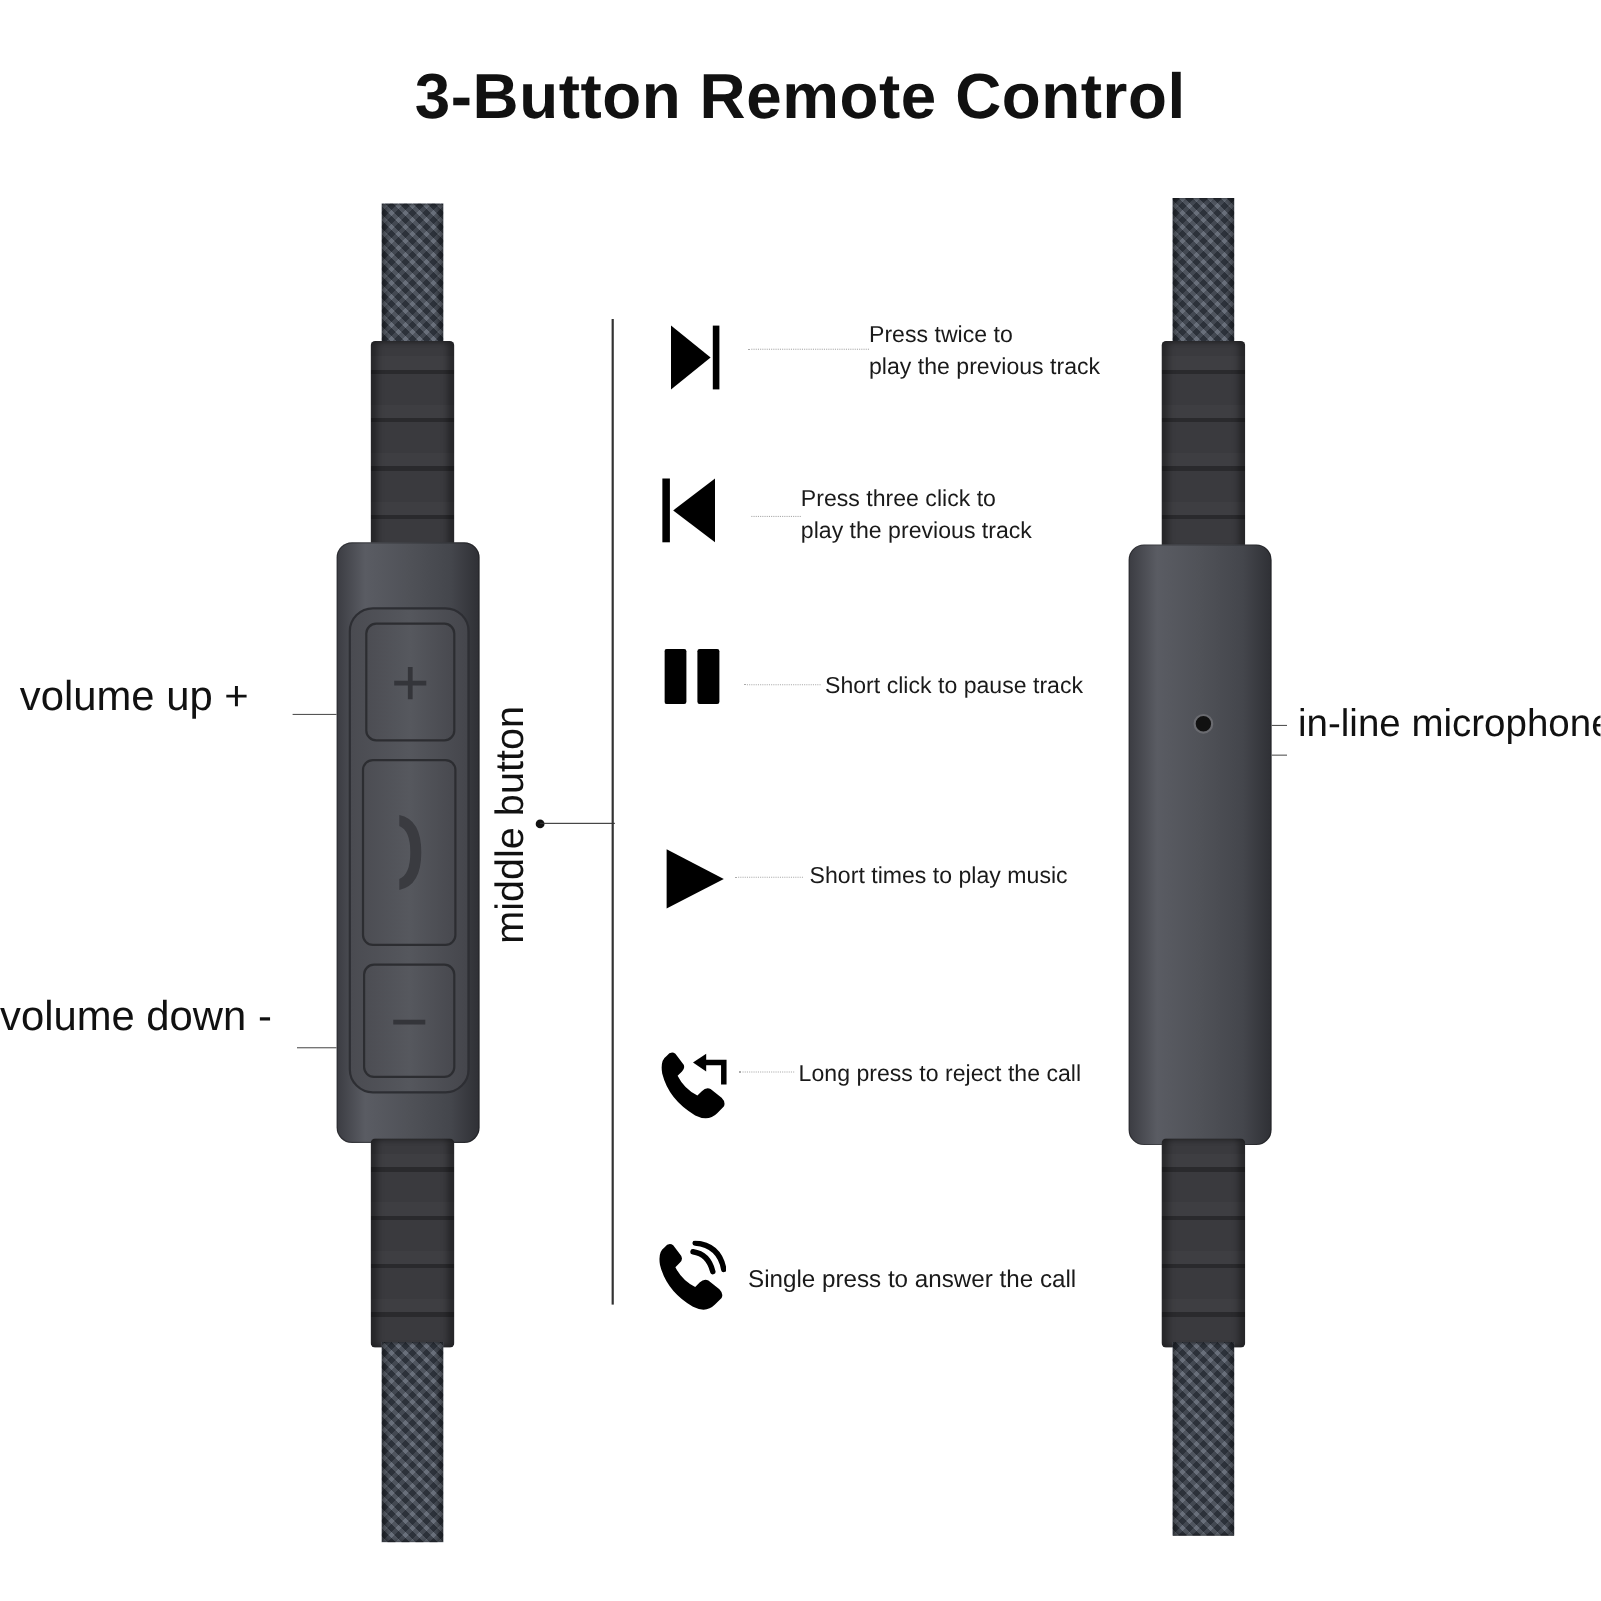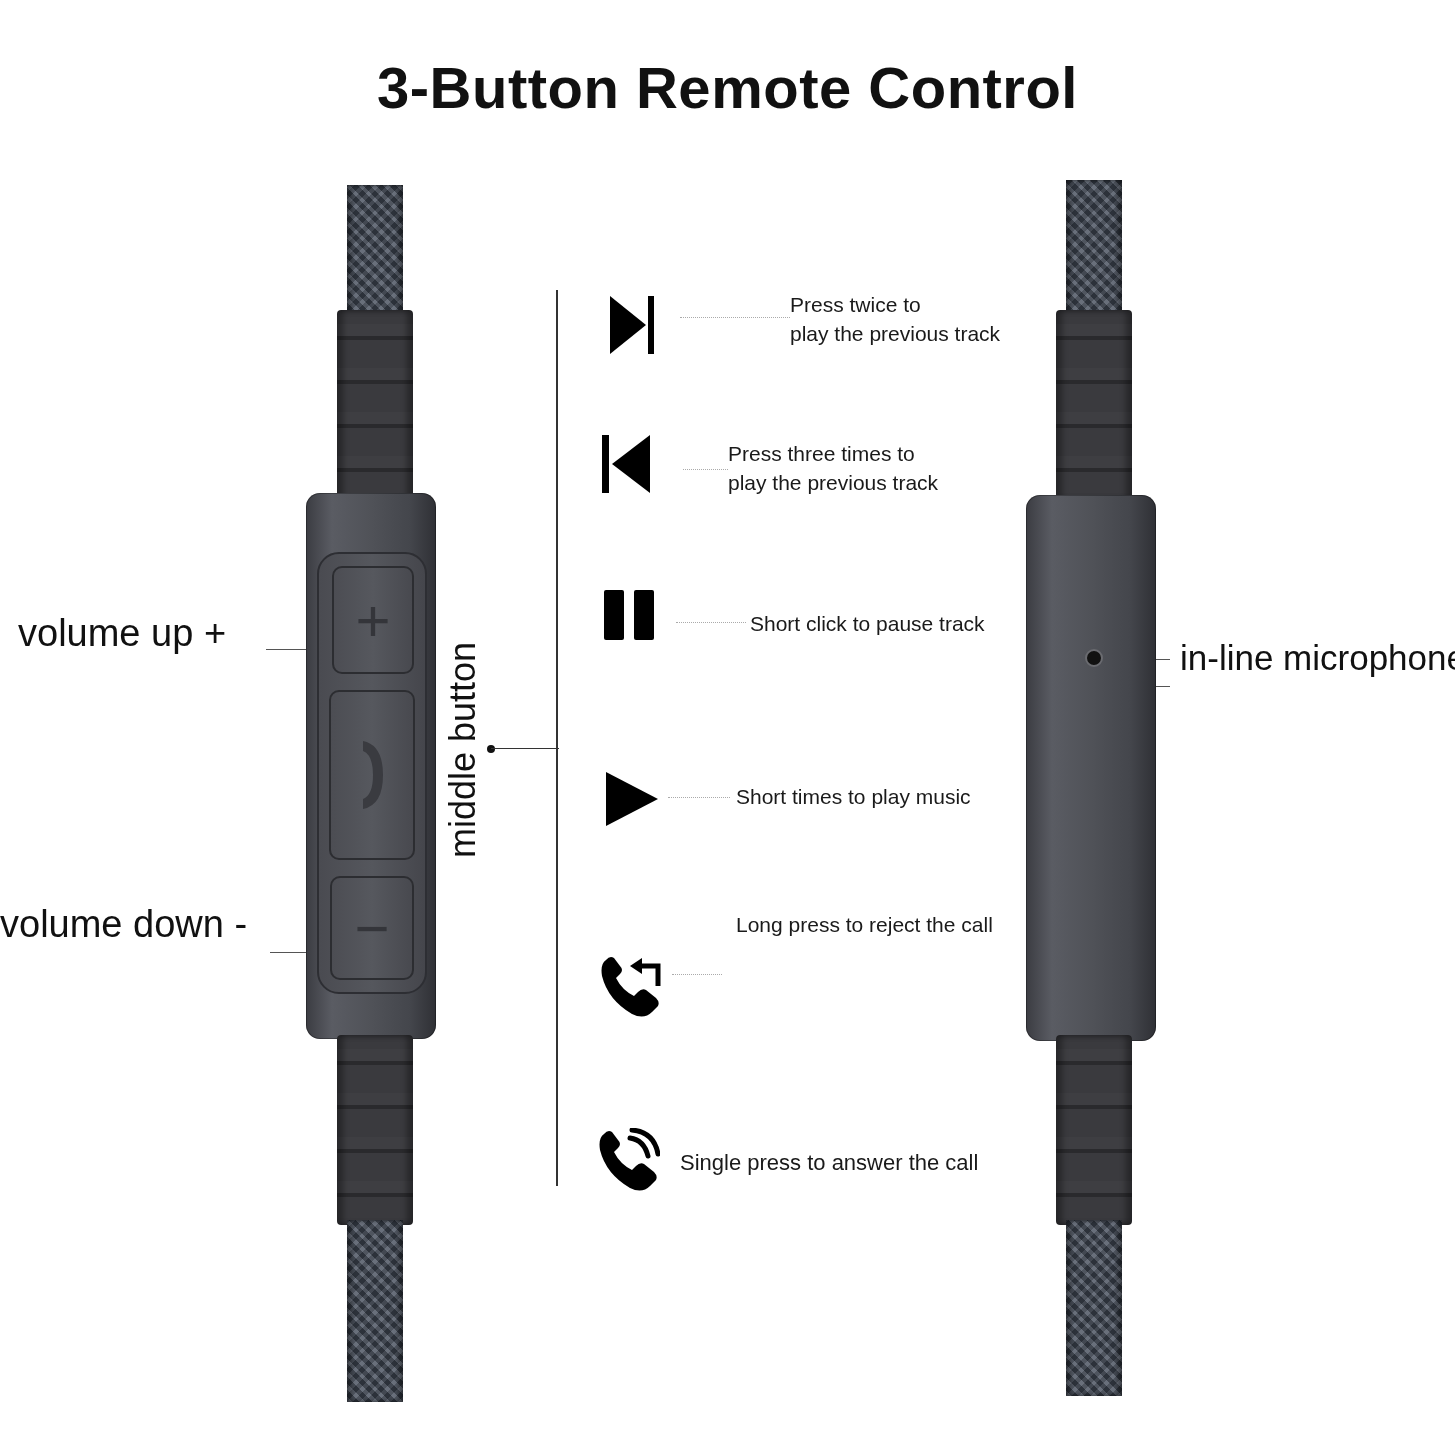--- a/index.html
+++ b/index.html
@@ -90,21 +90,21 @@
 </svg>
 <div class="dotted" style="left:680px; top:317px; width:110px;"></div>
 <div class="label-sm" style="left:790px; top:290px; width:220px;">Press twice to</div>
 <div class="label-sm" style="left:790px; top:319px; width:220px;">play the previous track</div>
 
 <svg class="icon" style="left:602px; top:434px;" width="50" height="60" viewBox="0 0 50 60">
   <rect x="0" y="1" width="7" height="58" fill="#000"></rect>
     <polygon points="48,1 10,30 48,59" fill="#000"></polygon>
 </svg>
 <div class="dotted" style="left:683px; top:469px; width:45px;"></div>
-<div class="label-sm" style="left:728px; top:439px; width:220px;">Press three times to</div>
+<div class="label-sm" style="left:728px; top:439px; width:220px;">Press three click to</div>
 <div class="label-sm" style="left:728px; top:468px; width:220px;">play the previous track</div>
 
 <svg class="icon" style="left:604px; top:590px;" width="52" height="50" viewBox="0 0 52 50">
   <rect x="0" y="0" width="20" height="50" rx="2" fill="#000"></rect>
     <rect x="30" y="0" width="20" height="50" rx="2" fill="#000"></rect>
 </svg>
 <div class="dotted" style="left:676px; top:622px; width:70px;"></div>
 <div class="label-sm" style="left:750px; top:609px;">Short click to pause track</div>
 
 <svg class="icon" style="left:604px; top:770px;" width="56" height="58" viewBox="0 0 56 58">
@@ -112,20 +112,20 @@
 </svg>
 <div class="dotted" style="left:668px; top:797px; width:62px;"></div>
 <div class="label-sm" style="left:736px; top:782px;">Short times to play music</div>
 
 <svg class="icon" style="left:598px; top:956px;" width="64" height="64" viewBox="0 0 64 64">
   <path d="M8 4 Q2 8 4 20 Q10 44 34 58 Q46 64 54 56 L60 50 Q62 46 58 42 L48 34 Q44 32 40 36 L36 40 Q24 34 18 22 L22 18 Q26 14 22 10 L16 2 Q12 -1 8 4 Z" fill="#000"></path>
   <path d="M60 30 L60 10 L40 10" stroke="#000" stroke-width="5" fill="none"></path>
   <polygon points="32,10 44,2 44,18" fill="#000"></polygon>
 </svg>
 <div class="dotted" style="left:672px; top:974px; width:50px;"></div>
-<div class="label-sm" style="left:726px; top:910px;margin-left:10px;">Long press to reject the call</div>
+<div class="label-sm" style="left:726px; top:962px;">Long press to reject the call</div>
 
 <svg class="icon" style="left:596px; top:1128px;" width="64" height="64" viewBox="0 0 64 64">
   <path d="M8 6 Q2 10 4 22 Q10 46 34 60 Q46 66 54 58 L60 52 Q62 48 58 44 L48 36 Q44 34 40 38 L36 42 Q24 36 18 24 L22 20 Q26 16 22 12 L16 4 Q12 1 8 6 Z" fill="#000"></path>
   <path d="M34 10 Q48 12 52 28" stroke="#000" stroke-width="5" fill="none" stroke-linecap="round"></path>
   <path d="M36 2 Q58 4 62 26" stroke="#000" stroke-width="5" fill="none" stroke-linecap="round"></path>
 </svg>
 <div class="label-sm" style="left:680px; top:1148px; font-size:22px;">Single press to answer the call</div>
 
 </body></html>

